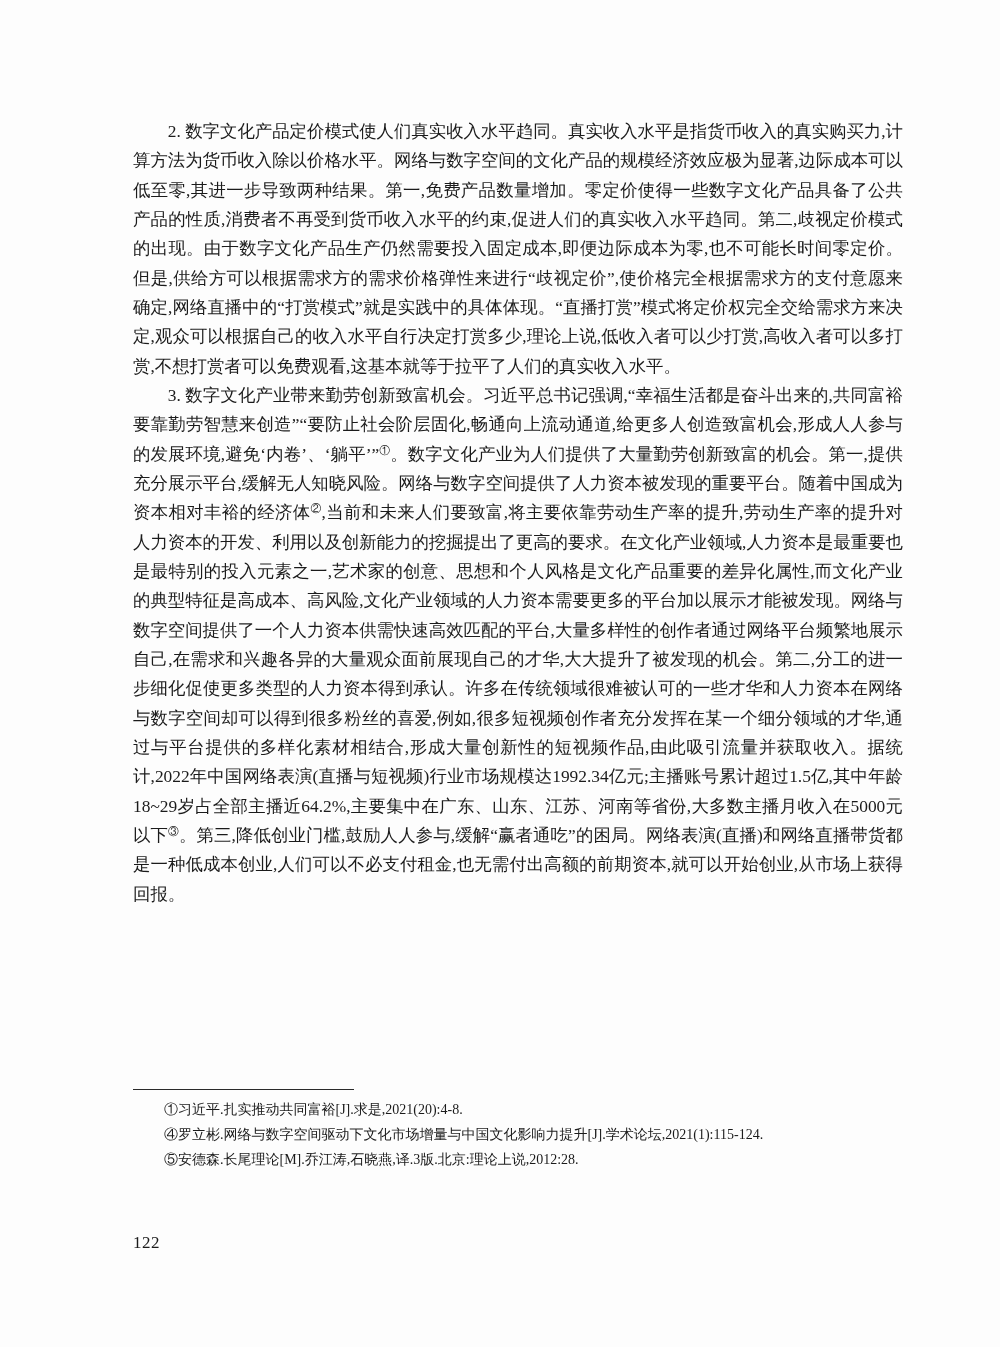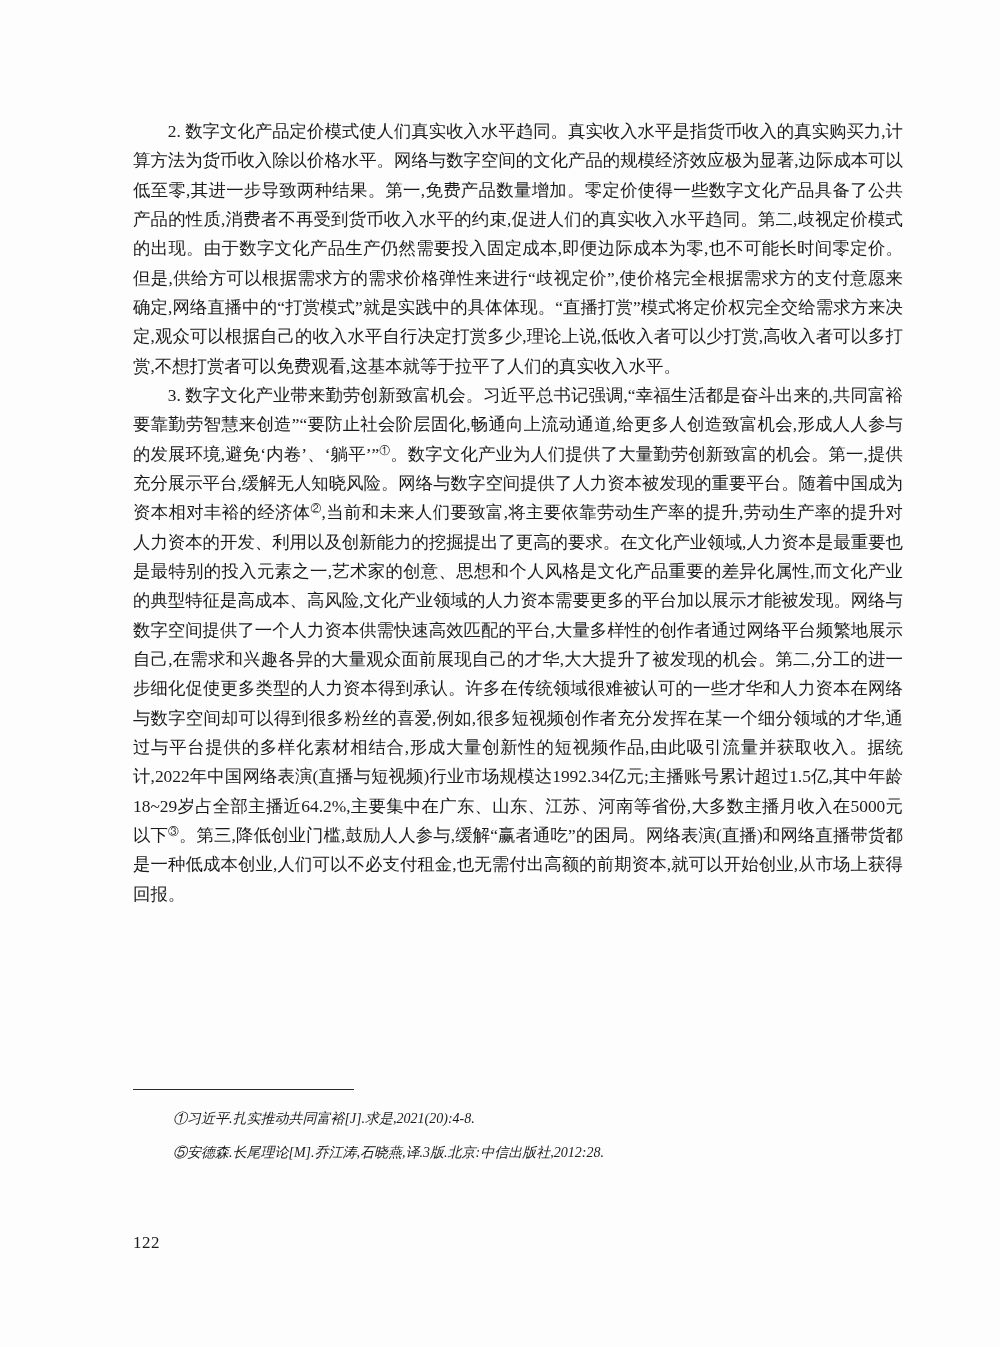--- a/index.html
+++ b/index.html
@@ -48,40 +48,40 @@
     position: absolute;
     left: 133px;
     top: 1096px;
     width: 770px;
     font-size: 14px;
     line-height: 21.8px;
     text-align: justify;
     word-break: break-all;
   }
   .footnote {
-    margin: 12px;
+    margin: 3px;
     padding: 0;
     text-indent: 2em;
-    font-style: italic;
   }
   .page-number {
     position: absolute;
     left: 133px;
     top: 1233px;
     font-size: 17px;
     letter-spacing: 0.5px;
   }
 </style>
 </head>
 <body>
 
 <div class="page">
   <div class="article">
       <p class="para">2. 数字文化产品定价模式使人们真实收入水平趋同。真实收入水平是指货币收入的真实购买力,计算方法为货币收入除以价格水平。网络与数字空间的文化产品的规模经济效应极为显著,边际成本可以低至零,其进一步导致两种结果。第一,免费产品数量增加。零定价使得一些数字文化产品具备了公共产品的性质,消费者不再受到货币收入水平的约束,促进人们的真实收入水平趋同。第二,歧视定价模式的出现。由于数字文化产品生产仍然需要投入固定成本,即便边际成本为零,也不可能长时间零定价。但是,供给方可以根据需求方的需求价格弹性来进行“歧视定价”,使价格完全根据需求方的支付意愿来确定,网络直播中的“打赏模式”就是实践中的具体体现。“直播打赏”模式将定价权完全交给需求方来决定,观众可以根据自己的收入水平自行决定打赏多少,理论上说,低收入者可以少打赏,高收入者可以多打赏,不想打赏者可以免费观看,这基本就等于拉平了人们的真实收入水平。</p>
       <p class="para">3. 数字文化产业带来勤劳创新致富机会。习近平总书记强调,“幸福生活都是奋斗出来的,共同富裕要靠勤劳智慧来创造”“要防止社会阶层固化,畅通向上流动通道,给更多人创造致富机会,形成人人参与的发展环境,避免‘内卷’、‘躺平’”<sup>①</sup>。数字文化产业为人们提供了大量勤劳创新致富的机会。第一,提供充分展示平台,缓解无人知晓风险。网络与数字空间提供了人力资本被发现的重要平台。随着中国成为资本相对丰裕的经济体<sup>②</sup>,当前和未来人们要致富,将主要依靠劳动生产率的提升,劳动生产率的提升对人力资本的开发、利用以及创新能力的挖掘提出了更高的要求。在文化产业领域,人力资本是最重要也是最特别的投入元素之一,艺术家的创意、思想和个人风格是文化产品重要的差异化属性,而文化产业的典型特征是高成本、高风险,文化产业领域的人力资本需要更多的平台加以展示才能被发现。网络与数字空间提供了一个人力资本供需快速高效匹配的平台,大量多样性的创作者通过网络平台频繁地展示自己,在需求和兴趣各异的大量观众面前展现自己的才华,大大提升了被发现的机会。第二,分工的进一步细化促使更多类型的人力资本得到承认。许多在传统领域很难被认可的一些才华和人力资本在网络与数字空间却可以得到很多粉丝的喜爱,例如,很多短视频创作者充分发挥在某一个细分领域的才华,通过与平台提供的多样化素材相结合,形成大量创新性的短视频作品,由此吸引流量并获取收入。据统计,2022年中国网络表演(直播与短视频)行业市场规模达1992.34亿元;主播账号累计超过1.5亿,其中年龄18~29岁占全部主播近64.2%,主要集中在广东、山东、江苏、河南等省份,大多数主播月收入在5000元以下<sup>③</sup>。第三,降低创业门槛,鼓励人人参与,缓解“赢者通吃”的困局。网络表演(直播)和网络直播带货都是一种低成本创业,人们可以不必支付租金,也无需付出高额的前期资本,就可以开始创业,从市场上获得回报。</p>
     </div>
   <hr class="fn-sep">
   <div class="footnotes">
       <p class="footnote">①习近平.扎实推动共同富裕[J].求是,2021(20):4-8.</p>
-      <p class="footnote">⑤安德森.长尾理论[M].乔江涛,石晓燕,译.3版.北京:中信出版社,2012:28.</p>
+      <p class="footnote">④罗立彬.网络与数字空间驱动下文化市场增量与中国文化影响力提升[J].学术论坛,2021(1):115-124.</p>
+      <p class="footnote">⑤安德森.长尾理论[M].乔江涛,石晓燕,译.3版.北京:理论上说,2012:28.</p>
     </div>
   <div class="page-number">122</div>
 </div>
 
 </body></html>

